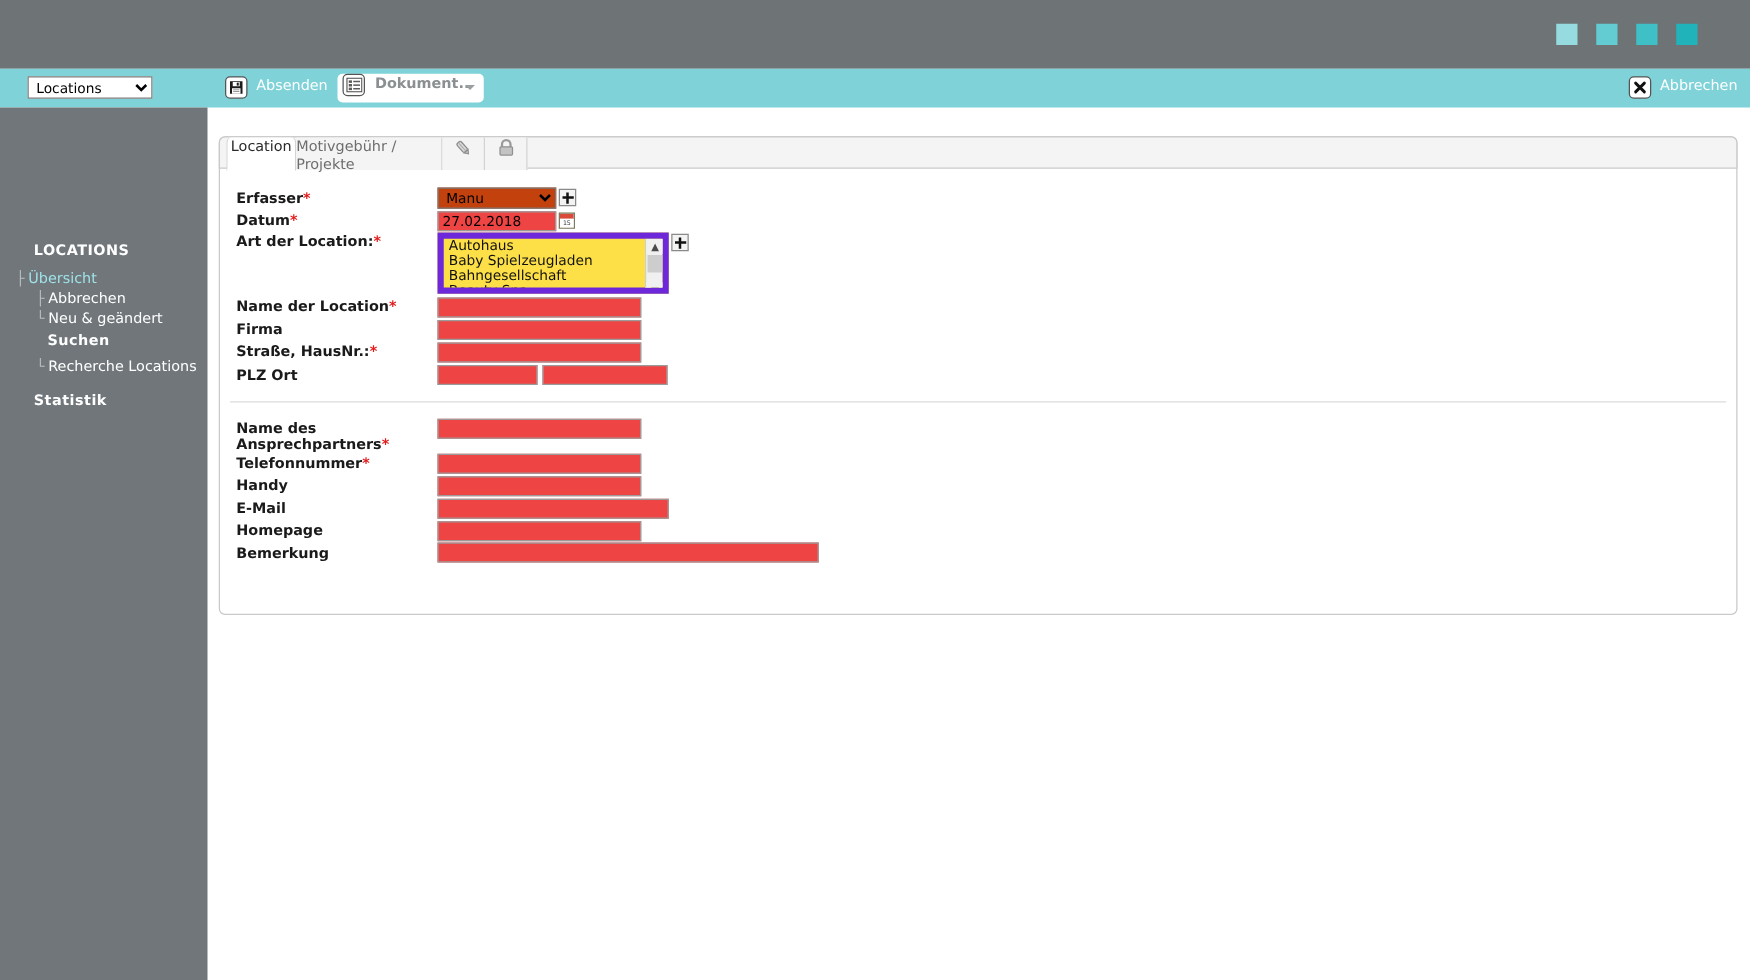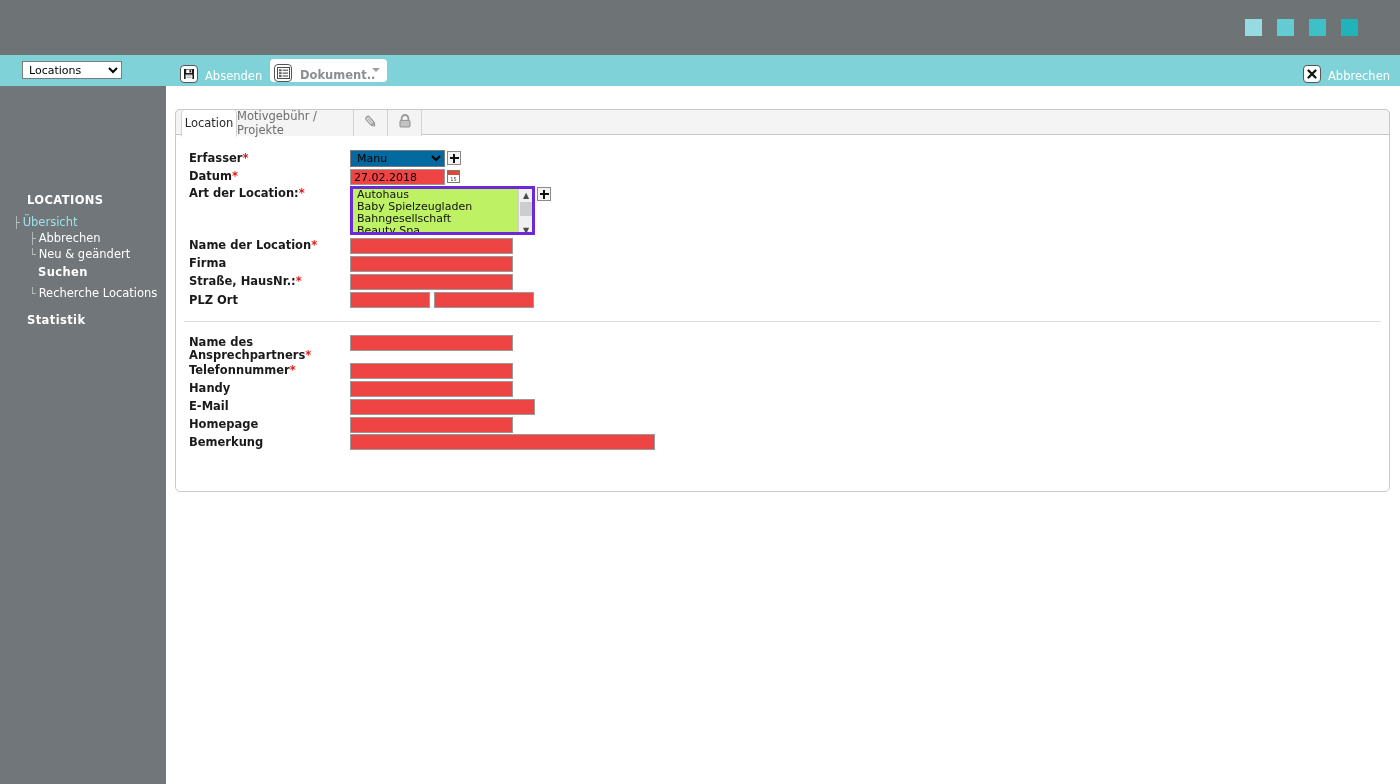--- a/index.html
+++ b/index.html
@@ -51,21 +51,21 @@
     width: 100px; height: 18px;
     font-size: 11px;
     font-family: "DejaVu Sans", "Liberation Sans", sans-serif;
     border: 1px solid #7b7b7b;
     background: #ffffff;
     padding: 0 2px;
     color: #000;
   }
   .tb-btn {
     position: absolute;
-    display: flex; align-items: flex-end;
+    display: flex; align-items: flex-start;
     height: 22px;
   }
   #btn-absenden { left: 180px; top: 61px; }
   #btn-dokument {
     left: 270px; top: 59px;
     background: #ffffff;
     border-radius: 4px;
     height: 23px;
     width: 117px;
     padding: 0 4px;
@@ -140,21 +140,21 @@
     position: absolute; left: 175px; top: 109px;
     width: 1215px; height: 26px;
     background: #f4f4f4;
     border: 1px solid #c9c9c9;
     border-bottom: 1px solid #c9c9c9;
     border-radius: 5px 5px 0 0;
   }
   .tab {
     position: absolute; top: 0;
     height: 26px;
-    display: flex; align-items: center; justify-content: center;
+    display: flex; align-items: flex-start; justify-content: center;
     font-size: 11.5px;
     color: #6d6d6d;
     border-right: 1px solid #d3d3d3;
     background: #f4f4f4;
   }
   .tab.active {
     background: #ffffff;
     color: #2a2a2a;
     border-bottom: 1px solid #ffffff;
     height: 27px;
@@ -181,21 +181,21 @@
     background: #ef4444;
     font-size: 11px;
     font-family: "DejaVu Sans", "Liberation Sans", sans-serif;
     padding: 0 3px;
     color: #000;
   }
   .sel {
     position: absolute;
     height: 17px;
     border: 1px solid #7b7b7b;
-    background: #0369a1;
+    background: #c2410c;
     font-size: 11px;
     font-family: "DejaVu Sans", "Liberation Sans", sans-serif;
     padding: 0 2px;
     color: #000;
   }
   .plus {
     position: absolute;
     width: 14px; height: 14px;
     border: 1px solid #8a8a8a;
     background: #f3f3f3;
@@ -224,22 +224,22 @@
   #cal-btn .body {
     height: 8px; background: #ffffff;
     font-size: 5px; color: #333;
     text-align: center; line-height: 8px;
   }
 
   
   #listbox {
     position: absolute; left: 350px; top: 186px;
     width: 185px; height: 49px;
-    border: 3px solid #6d28d9;
-    background: #bef264;
+    border: 5px solid #6d28d9;
+    background: #fde047;
     overflow: hidden;
   }
   #listbox .opt {
     font-size: 11px;
     color: #111;
     padding: 0 4px;
     line-height: 12px;
     height: 12px;
     white-space: nowrap;
   }

